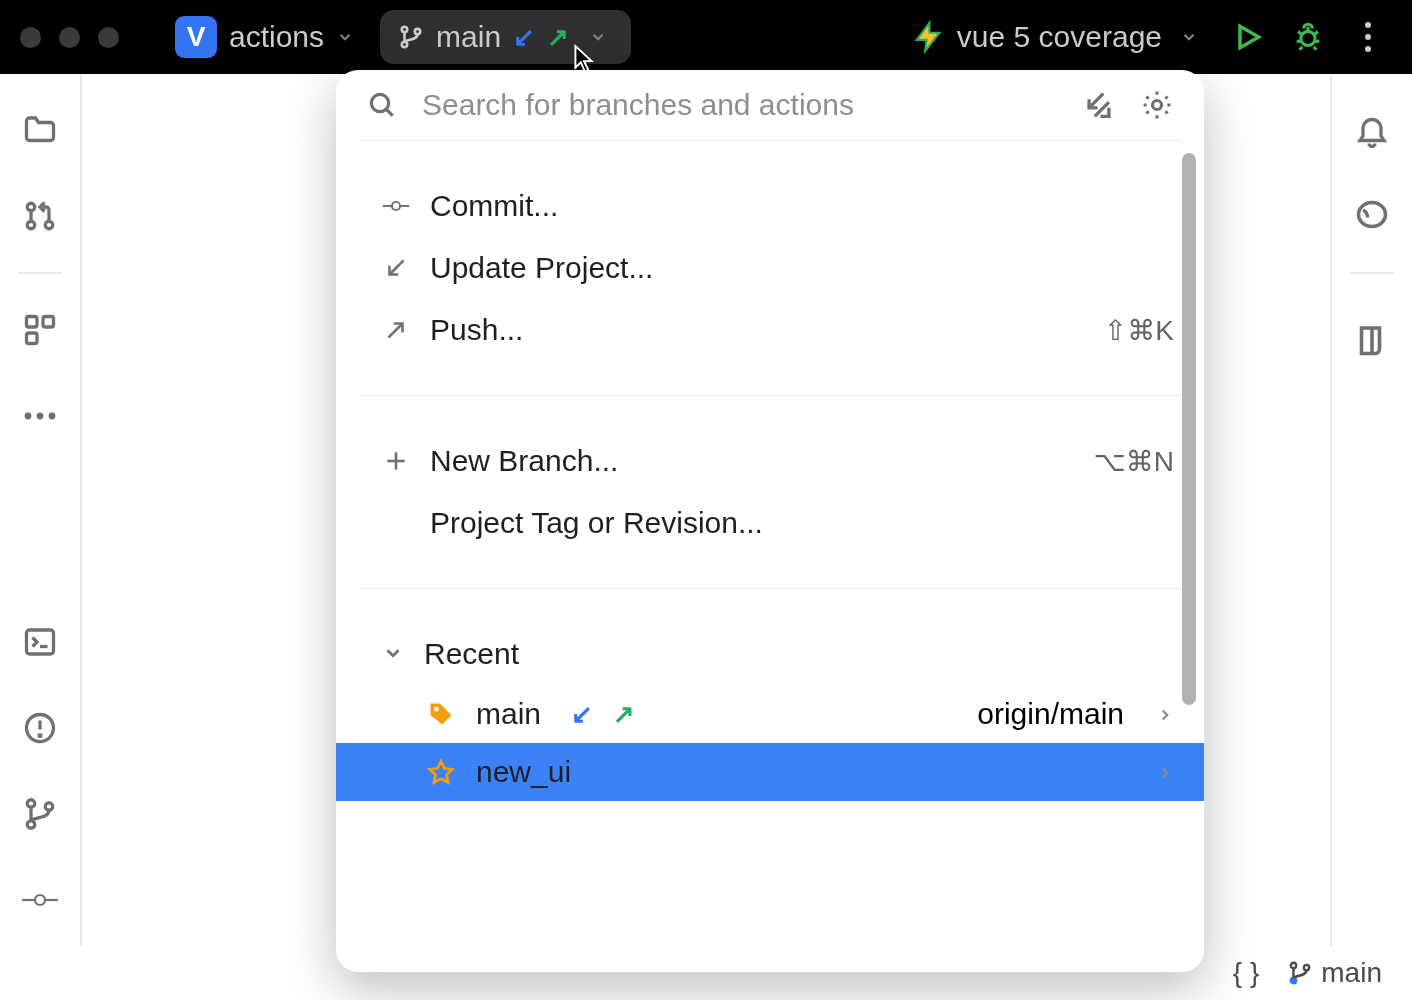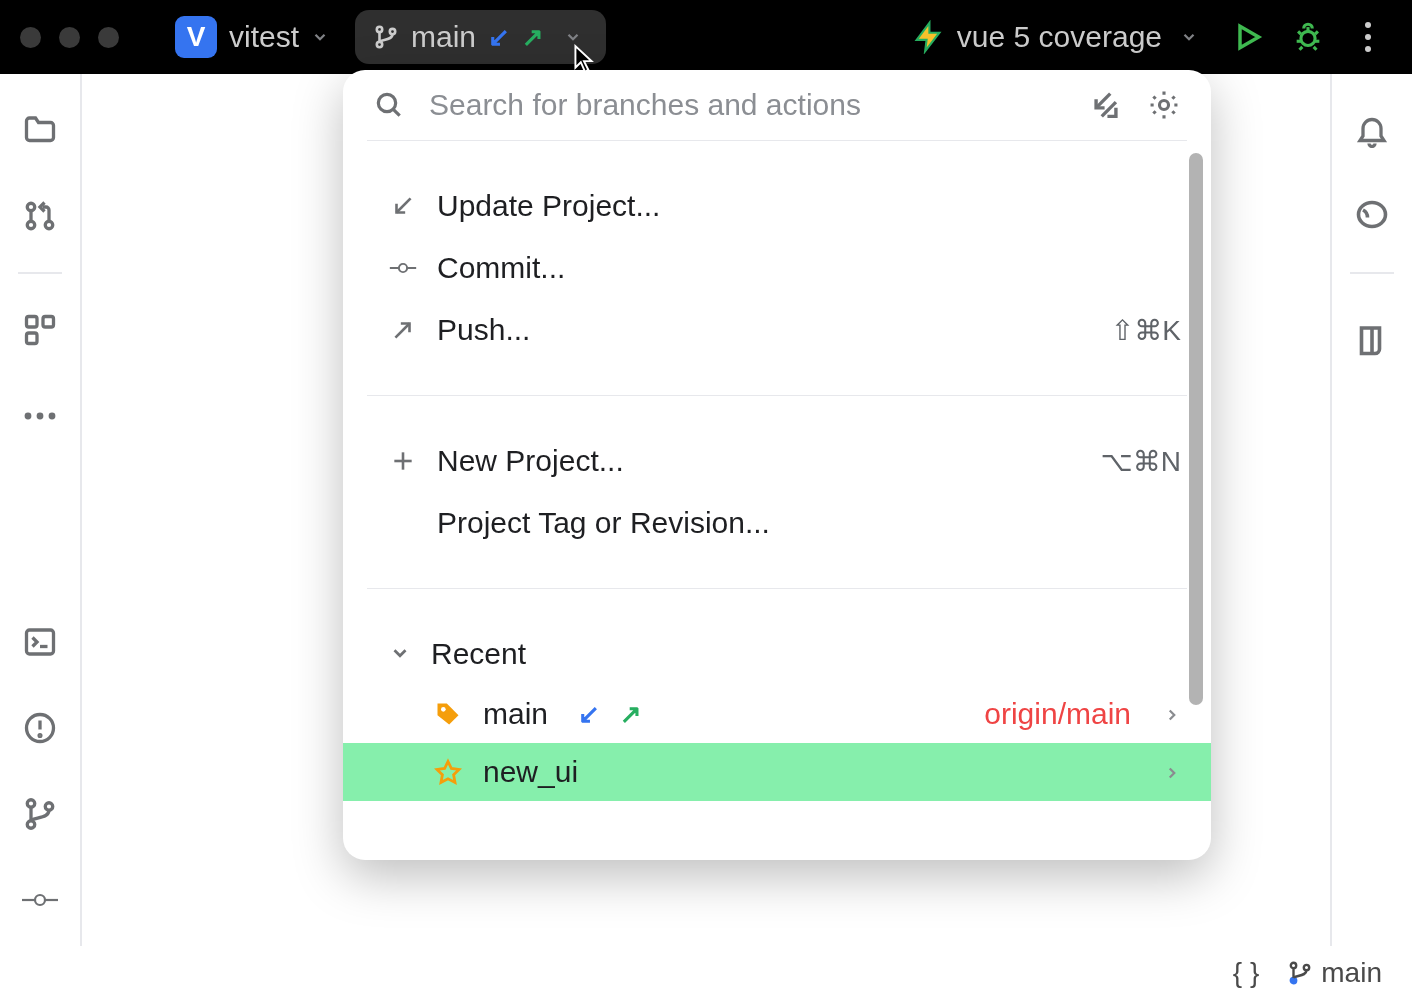--- a/index.html
+++ b/index.html
@@ -71,23 +71,23 @@
       display:flex; align-items:center; justify-content:flex-end; gap:28px;
       padding: 0 30px;
       font-size:28px; color:#4a4a4a;
     }
     .status-item { display:flex; align-items:center; gap:8px; }
 
     
     .popup {
       position:absolute;
       top: 70px;
-      left: 343px;
+      left: 336px;
       width: 868px;
-      height: 790px;
+      height: 902px;
       background:#fff;
       border-radius: 22px;
       box-shadow: 0 16px 50px rgba(0,0,0,.26);
       overflow:hidden;
       display:flex; flex-direction:column;
     }
     .popup-search {
       display:flex; align-items:center;
       padding: 18px 30px;
       gap: 24px;
@@ -115,23 +115,23 @@
     .popup-header {
       display:flex; align-items:flex-start; padding: 14px 30px 14px 46px;
       font-size: 30px; color:#1e1f22; gap:20px; cursor:pointer;
     }
     .branch-row {
       display:flex; align-items:center;
       padding: 12px 30px 12px 90px;
       font-size: 30px; color:#1e1f22;
       gap: 20px; cursor:pointer;
     }
-    .branch-row.selected { background:#86efac; }
+    .branch-row.selected { background:#3b82f6; }
     .branch-row .bicon { width:30px; height:30px; display:flex; align-items:center; justify-content:center; }
-    .branch-row .remote { margin-left:auto; color:#ef4444; }
+    .branch-row .remote { margin-left:auto; color:#000000; }
     .branch-row .chevr { color:#8a8c90; margin-left: 12px;}
 
     .arrow-in { color:#3574f0; font-weight:800; font-size:26px; }
     .arrow-out { color:#27ae60; font-weight:800; font-size:26px; }
 
     .cursor {
       position:absolute;
       top: 44px; left: 573px;
       width:22px; height:30px;
       pointer-events:none;
@@ -143,21 +143,21 @@
 
 <div class="top-bar">
   <div class="traffic-lights">
     <div class="traffic-light"></div>
     <div class="traffic-light"></div>
     <div class="traffic-light"></div>
   </div>
 
   <div class="project-selector">
     <div class="proj-badge">V</div>
-    <span>vitest</span>
+    <span>actions</span>
     <svg class="chev" viewBox="0 0 24 24" fill="none" stroke="#808286" stroke-width="3">
         <polyline points="6 9 12 15 18 9"></polyline>
       </svg>
   </div>
 
   <div class="branch-selector">
     <svg width="26" height="30" viewBox="0 0 24 24" fill="none" stroke="#ccc" stroke-width="2.4">
         <circle cx="6" cy="5" r="2.5"></circle>
         <circle cx="6" cy="19" r="2.5"></circle>
         <circle cx="18" cy="7" r="2.5"></circle>
@@ -333,36 +333,36 @@
     <svg class="popup-action-icon" viewBox="0 0 24 24" fill="none" stroke="#6e7073" stroke-width="2.2">
         <circle cx="12" cy="12" r="3.2"></circle>
         <path d="M12 2.5v2.2M12 19.3v2.2M4.5 6l1.6 1.6M17.9 16.4l1.6 1.6M2.5 12h2.2M19.3 12h2.2M4.5 18l1.6-1.6M17.9 7.6l1.6-1.6"></path>
       </svg>
   </div>
   <div class="popup-divider"></div>
   <div class="popup-body">
     <div class="popup-section-big"></div>
     <div class="popup-item">
       <span class="item-icon">
-          <svg width="26" height="26" viewBox="0 0 24 24" fill="none" stroke="#6e7073" stroke-width="2.4">
-            <line x1="19" y1="5" x2="6" y2="18"></line>
-            <polyline points="6 10 6 18 14 18"></polyline>
-          </svg>
-        </span>
-      <span>Update Project...</span>
-    </div>
-    <div class="popup-item">
-      <span class="item-icon">
           <svg width="34" height="18" viewBox="0 0 34 18" fill="none" stroke="#6e7073" stroke-width="2.4">
             <circle cx="17" cy="9" r="5"></circle>
             <line x1="1" y1="9" x2="12" y2="9"></line>
             <line x1="22" y1="9" x2="33" y2="9"></line>
           </svg>
         </span>
       <span>Commit...</span>
+    </div>
+    <div class="popup-item">
+      <span class="item-icon">
+          <svg width="26" height="26" viewBox="0 0 24 24" fill="none" stroke="#6e7073" stroke-width="2.4">
+            <line x1="19" y1="5" x2="6" y2="18"></line>
+            <polyline points="6 10 6 18 14 18"></polyline>
+          </svg>
+        </span>
+      <span>Update Project...</span>
     </div>
     <div class="popup-item">
       <span class="item-icon">
           <svg width="26" height="26" viewBox="0 0 24 24" fill="none" stroke="#6e7073" stroke-width="2.4">
             <line x1="5" y1="19" x2="18" y2="6"></line>
             <polyline points="10 6 18 6 18 14"></polyline>
           </svg>
         </span>
       <span>Push...</span>
       <span class="right">⇧⌘K</span>
@@ -370,21 +370,21 @@
     <div class="popup-section-big"></div>
     <div class="popup-divider"></div>
     <div class="popup-section-big"></div>
     <div class="popup-item">
       <span class="item-icon">
           <svg width="26" height="26" viewBox="0 0 24 24" fill="none" stroke="#6e7073" stroke-width="2.4">
             <line x1="12" y1="4" x2="12" y2="20"></line>
             <line x1="4" y1="12" x2="20" y2="12"></line>
           </svg>
         </span>
-      <span>New Project...</span>
+      <span>New Branch...</span>
       <span class="right">⌥⌘N</span>
     </div>
     <div class="popup-item">
       <span class="item-icon"></span>
       <span>Project Tag or Revision...</span>
     </div>
     <div class="popup-section-big"></div>
     <div class="popup-divider"></div>
     <div class="popup-section-big"></div>
     <div class="popup-header">

